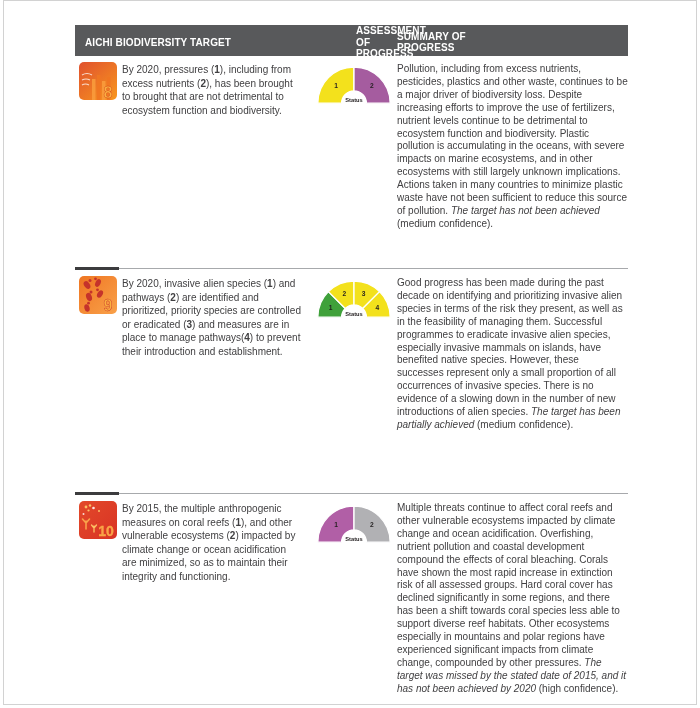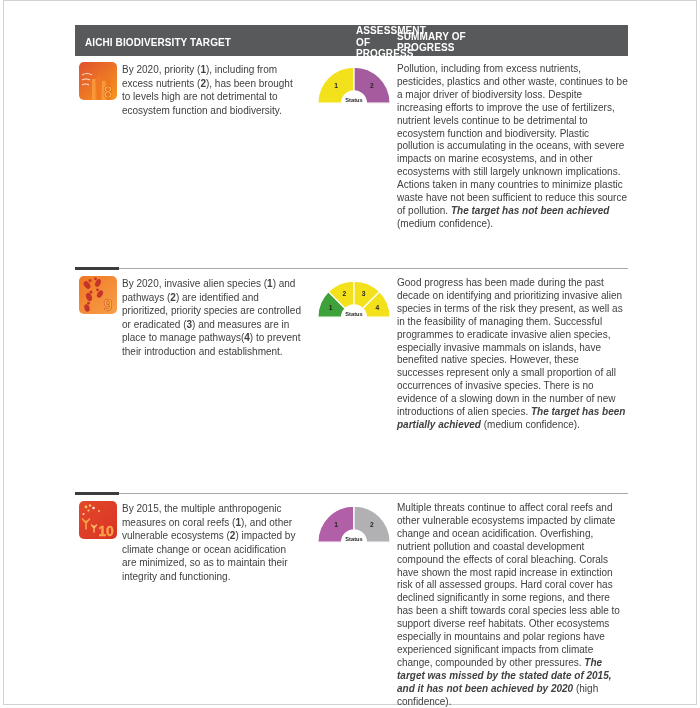--- a/index.html
+++ b/index.html
@@ -35,21 +35,21 @@
 
   .icon-cell { padding-left:4px; }
   .target-text {
     font-size:10px; line-height:13.6px; color:#414042; padding-right:8px; padding-top:1px;
   }
   .gauge-slot { display:flex; justify-content:center; align-items:flex-start; padding-top:3px; }
   .summary-text {
     font-size:10px; line-height:12.9px; color:#414042; padding-top:1px;
   }
   .b  { font-weight:bold; }
-  .bi { font-weight:bold; font-style:italic; }
+  .bi { font-weight:normal; font-style:italic; }
 </style>
 </head>
 <body>
 
 <div class="page">
   <div class="content">
 
     <div class="header-bar">
       <div class="hcell hc1"><span>AICHI BIODIVERSITY TARGET</span></div>
       <div class="hcell hc2"><span>ASSESSMENT OF PROGRESS</span></div>
@@ -67,21 +67,21 @@
           </defs>
           <rect width="38" height="38" rx="5" fill="url(#g8)"></rect>
           <path d="M3 13 q5 -3 10 0 M3 18 q4 -2 8 0 M3 23 q3.5 -2 7 0" stroke="#ffffff" stroke-width="1.2" fill="none" opacity="0.75"></path>
           <rect x="13" y="17" width="3.5" height="21" fill="#f89b3c" opacity="0.9"></rect>
           <rect x="18" y="13" width="3.5" height="25" fill="#ef7622" opacity="0.95"></rect>
           <rect x="23" y="19" width="3.5" height="19" fill="#f89b3c" opacity="0.9"></rect>
           <rect x="28" y="15" width="3.5" height="23" fill="#ef7622" opacity="0.9"></rect>
           <text x="29" y="35.5" font-size="16" font-weight="bold" fill="#fbb040" stroke="#d0451f" stroke-width="0.4" text-anchor="middle">8</text>
         </svg>
       </div>
-      <div class="target-text"><span>By 2020, priority (</span><span class="b">1</span><span>), including from excess nutrients (</span><span class="b">2</span><span>), has been brought to levels high are not detrimental to ecosystem function and biodiversity.</span></div>
+      <div class="target-text"><span>By 2020, pressures (</span><span class="b">1</span><span>), including from excess nutrients (</span><span class="b">2</span><span>), has been brought to brought that are not detrimental to ecosystem function and biodiversity.</span></div>
       <div class="gauge-slot">
           <svg viewBox="0 0 84 46" width="80" height="44">
             <path d="M 29 40 L 4 39.99999999999999 A 38 38 0 0 1 42 2 L 42 27 A 13 13 0 0 0 29 40 Z" fill="#f3e11c" stroke="#ffffff" stroke-width="1.4"></path>
             <text x="23.261670298556492" y="23.76167029855649" text-anchor="middle" font-size="7" font-weight="bold" fill="#231f20">1</text>
             <path d="M 42 27 L 42 2 A 38 38 0 0 1 80 40 L 55 40 A 13 13 0 0 0 42 27 Z" fill="#a55c9f" stroke="#ffffff" stroke-width="1.4"></path>
             <text x="60.73832970144351" y="23.761670298556492" text-anchor="middle" font-size="7" font-weight="bold" fill="#231f20">2</text>
             <text x="42" y="38.5" text-anchor="middle" font-size="6" font-weight="bold" fill="#231f20">Status</text>
           </svg>
         </div>
       <div class="summary-text"><span>Pollution, including from excess nutrients, pesticides, plastics and other waste, continues to be a major driver of biodiversity loss. Despite increasing efforts to improve the use of fertilizers, nutrient levels continue to be detrimental to ecosystem function and biodiversity. Plastic pollution is accumulating in the oceans, with severe impacts on marine ecosystems, and in other ecosystems with still largely unknown implications. Actions taken in many countries to minimize plastic waste have not been sufficient to reduce this source of pollution. </span><span class="bi">The target has not been achieved</span><span> (medium confidence).</span></div>

